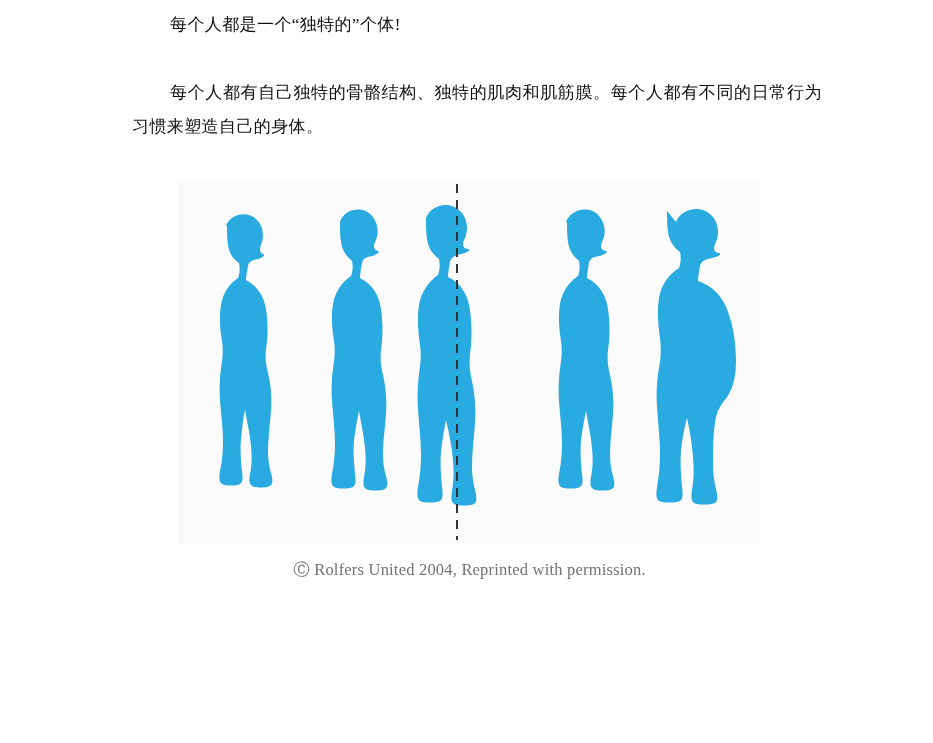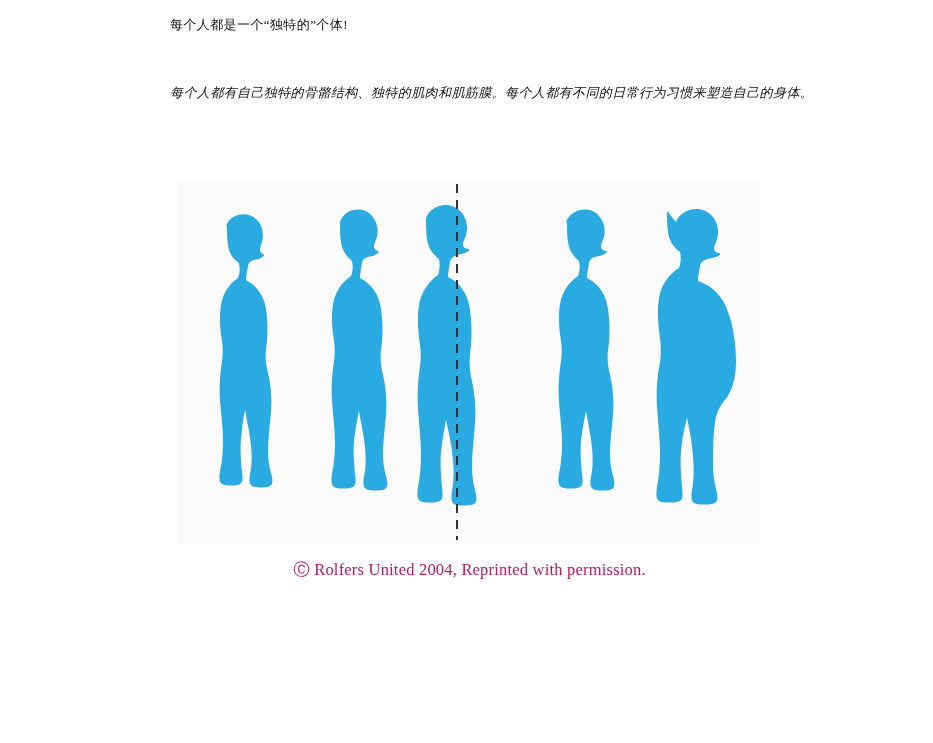--- a/index.html
+++ b/index.html
@@ -16,42 +16,41 @@
     position: relative;
   }
   .page {
     width: 933px;
     height: 743px;
     box-sizing: border-box;
     padding: 0;
     position: relative;
   }
   .para {
-    font-size: 13px;
+    font-size: 17px;
     line-height: 34px;
     letter-spacing: 0.4px;
     color: #111111;
     margin: 0;
     text-align: justify;
     text-justify: inter-ideograph;
   }
   .p1 {
     position: absolute;
     left: 132px;
     top: 8px;
     width: 690px;
     text-indent: 38px;
   }
   .p2 {
     position: absolute;
     left: 132px;
     top: 76px;
     width: 690px;
     text-indent: 38px;
-    font-style: italic;
   }
   .figure {
     position: absolute;
     left: 178px;
     top: 180px;
     width: 583px;
     height: 364px;
     background: #fbfbfb;
     overflow: hidden;
   }
@@ -59,21 +58,21 @@
     display: block;
   }
   .caption {
     position: absolute;
     left: 178px;
     top: 559px;
     width: 583px;
     text-align: center;
     font-size: 16.5px;
     font-family: "Liberation Serif", "DejaVu Serif", serif;
-    color: #be185d;
+    color: #737373;
     letter-spacing: 0.2px;
   }
   .p3 {
     position: absolute;
     left: 132px;
     top: 612px;
     width: 690px;
     text-indent: 38px;
   }
 </style>

